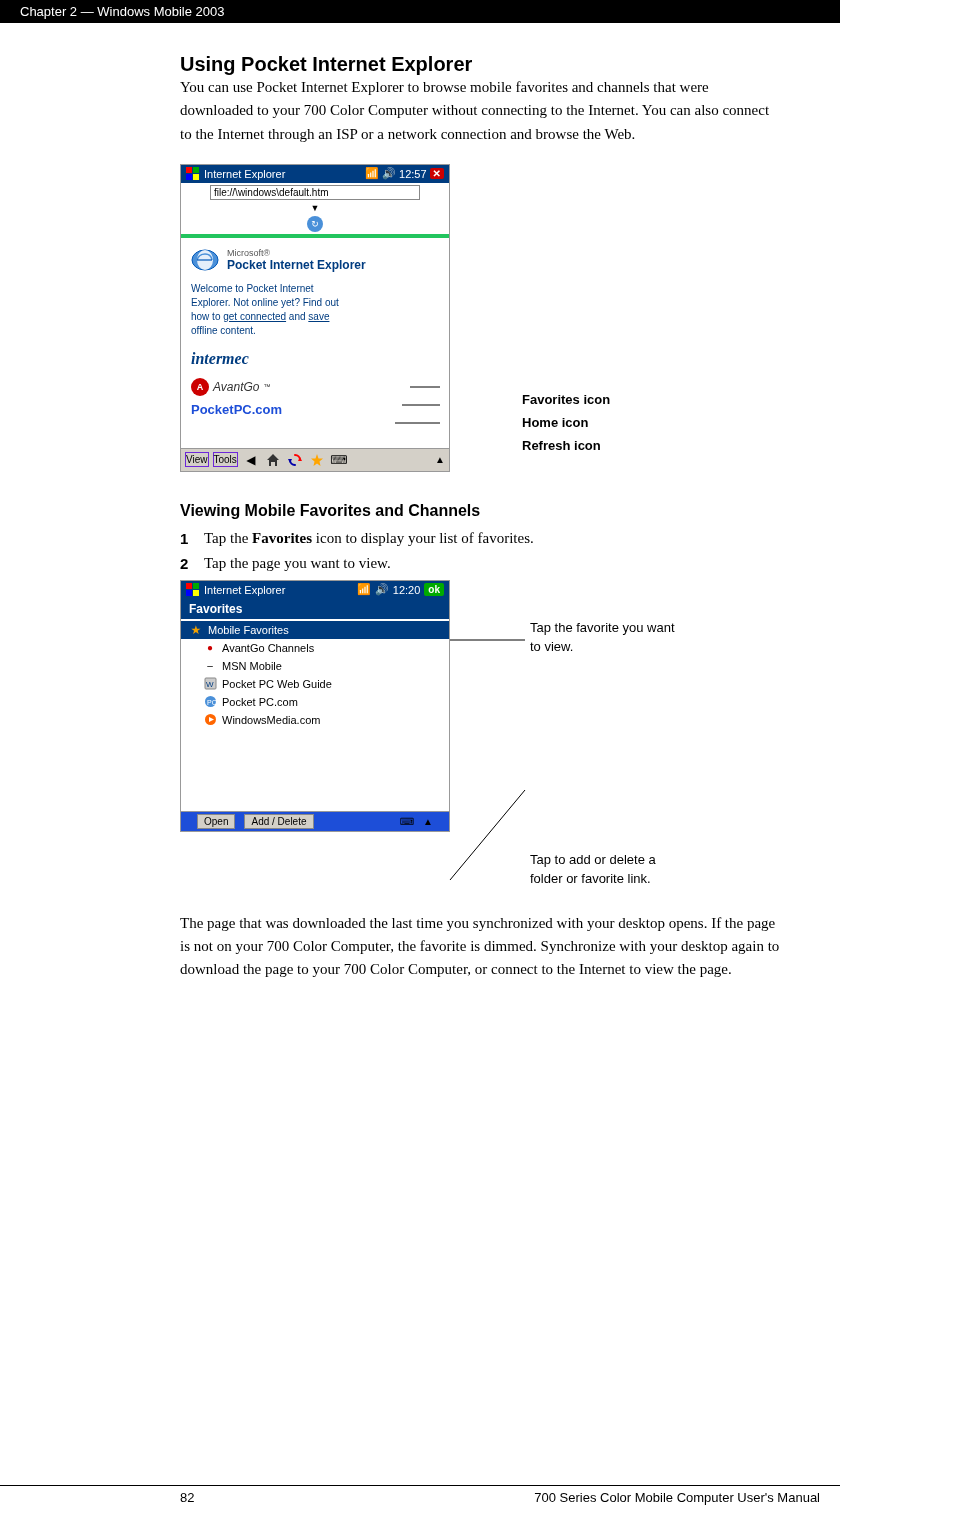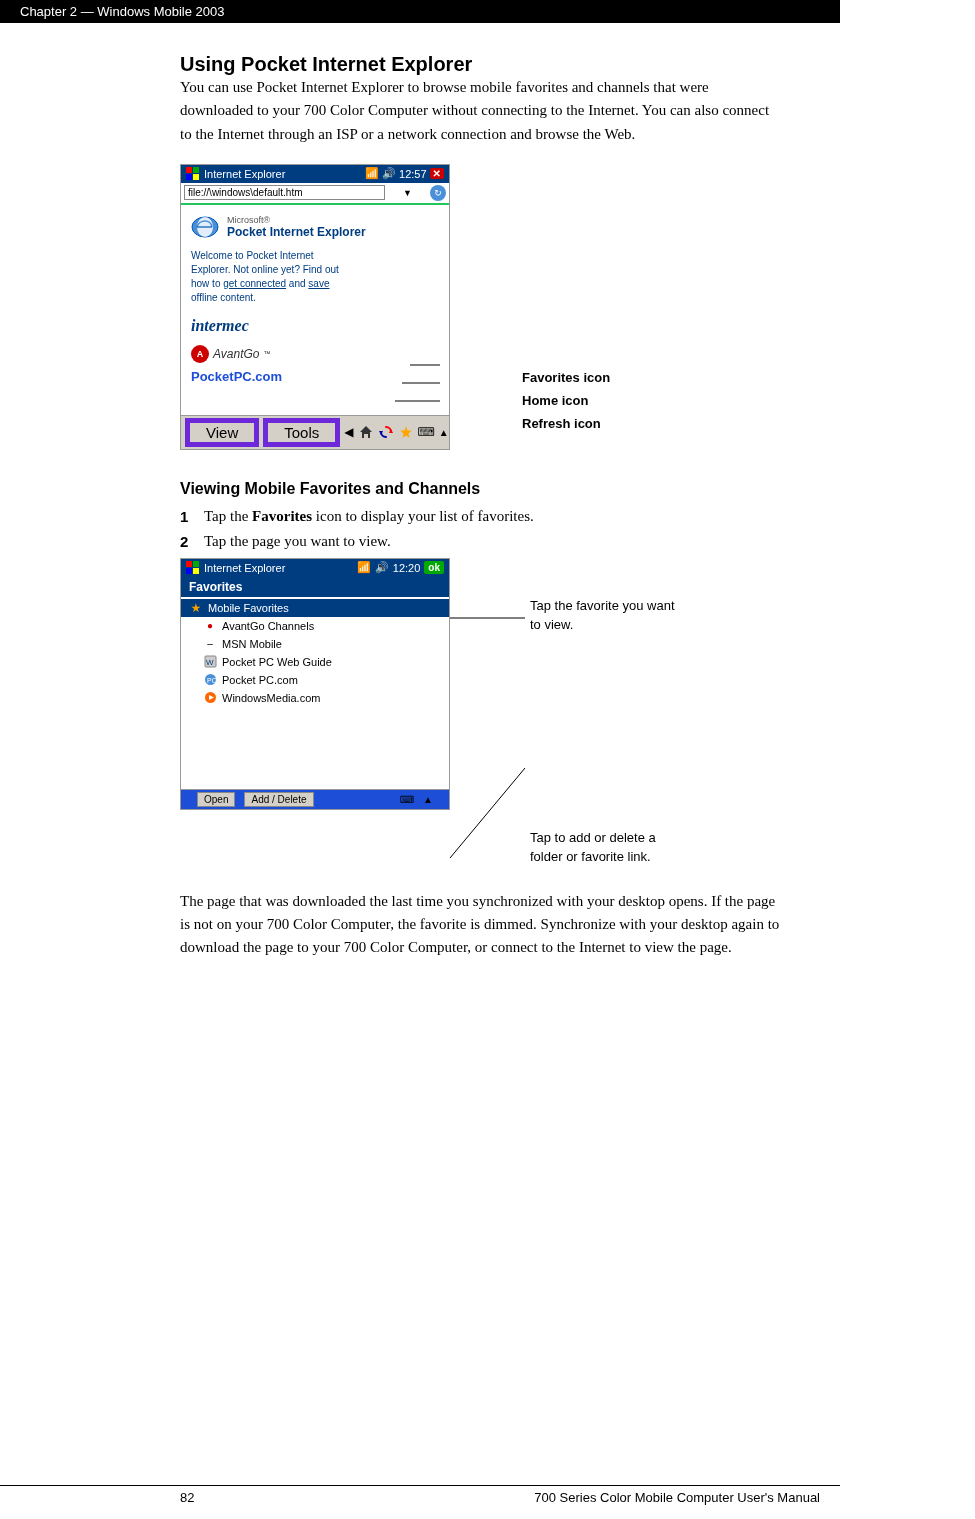--- a/index.html
+++ b/index.html
@@ -70,23 +70,24 @@
     .screen-titlebar .title-icons {
       display: flex;
       align-items: center;
       gap: 3px;
       font-size: 11px;
     }
     .screen-urlbar {
       display: flex;
       align-items: center;
       background: #fff;
-      border-bottom: 2px solid #22c55e;
+      border-bottom: 4px solid #22c55e;
       padding: 2px 3px;
-      gap: 18px;
+      gap: 3px;
+      flex-direction: column;
     }
     .screen-urlbar input {
       flex: 1;
       border: 1px solid #888;
       font-size: 10px;
       padding: 1px 3px;
       font-family: Arial, sans-serif;
     }
     .screen-urlbar .go-btn {
       width: 16px;
@@ -161,24 +162,24 @@
     .screen-toolbar {
       background: #d4d0c8;
       border-top: 1px solid #999;
       display: flex;
       align-items: center;
       padding: 2px 4px;
       gap: 4px;
       font-size: 10px;
     }
     .toolbar-btn {
-      padding: 1px 16px;
+      padding: 1px 0;
       background: #d4d0c8;
-      border: 5px solid #6d28d9;
-      font-size: 15px;
+      border: 1px solid #6d28d9;
+      font-size: 10px;
       cursor: pointer;
     }
     .toolbar-icon {
       width: 18px;
       height: 18px;
       display: inline-flex;
       align-items: center;
       justify-content: center;
       font-size: 12px;
       cursor: pointer;

